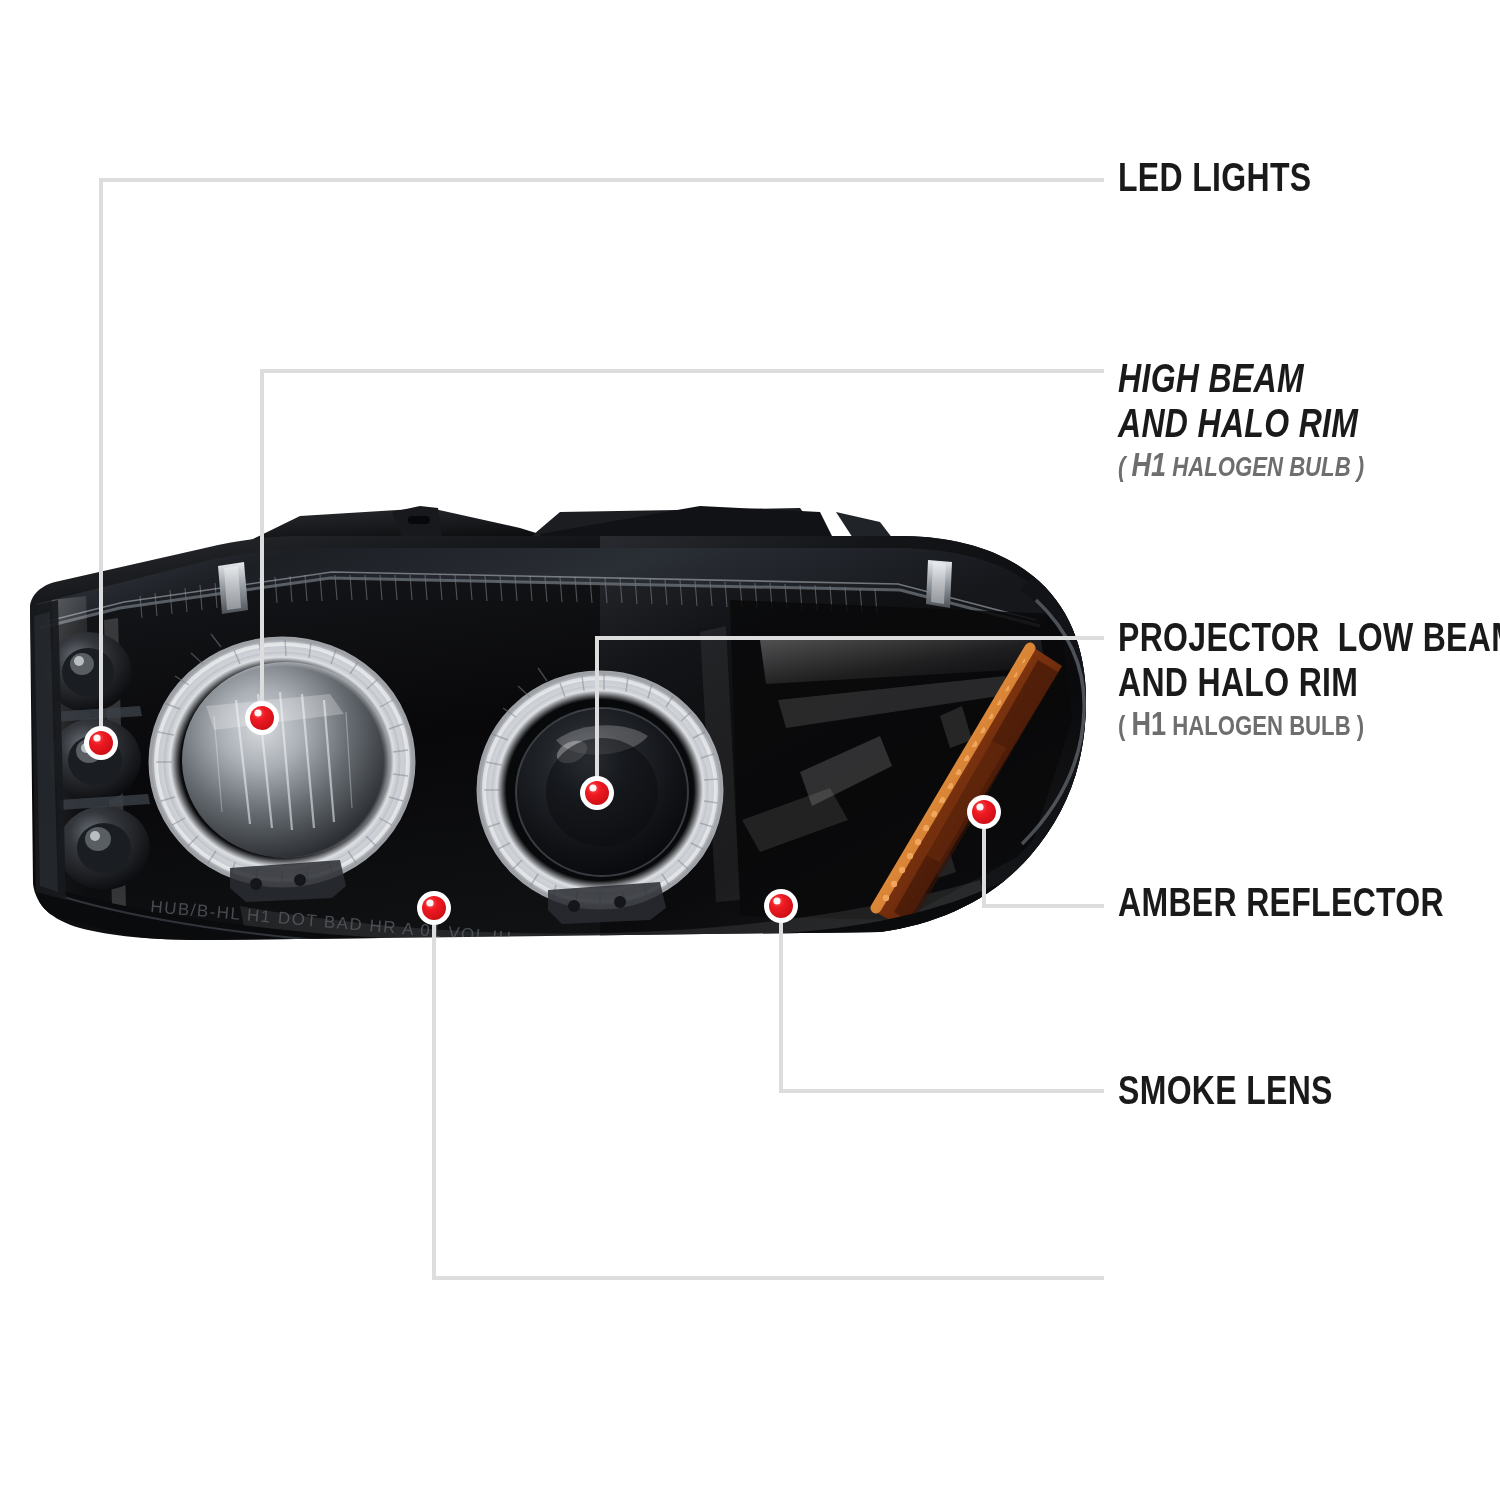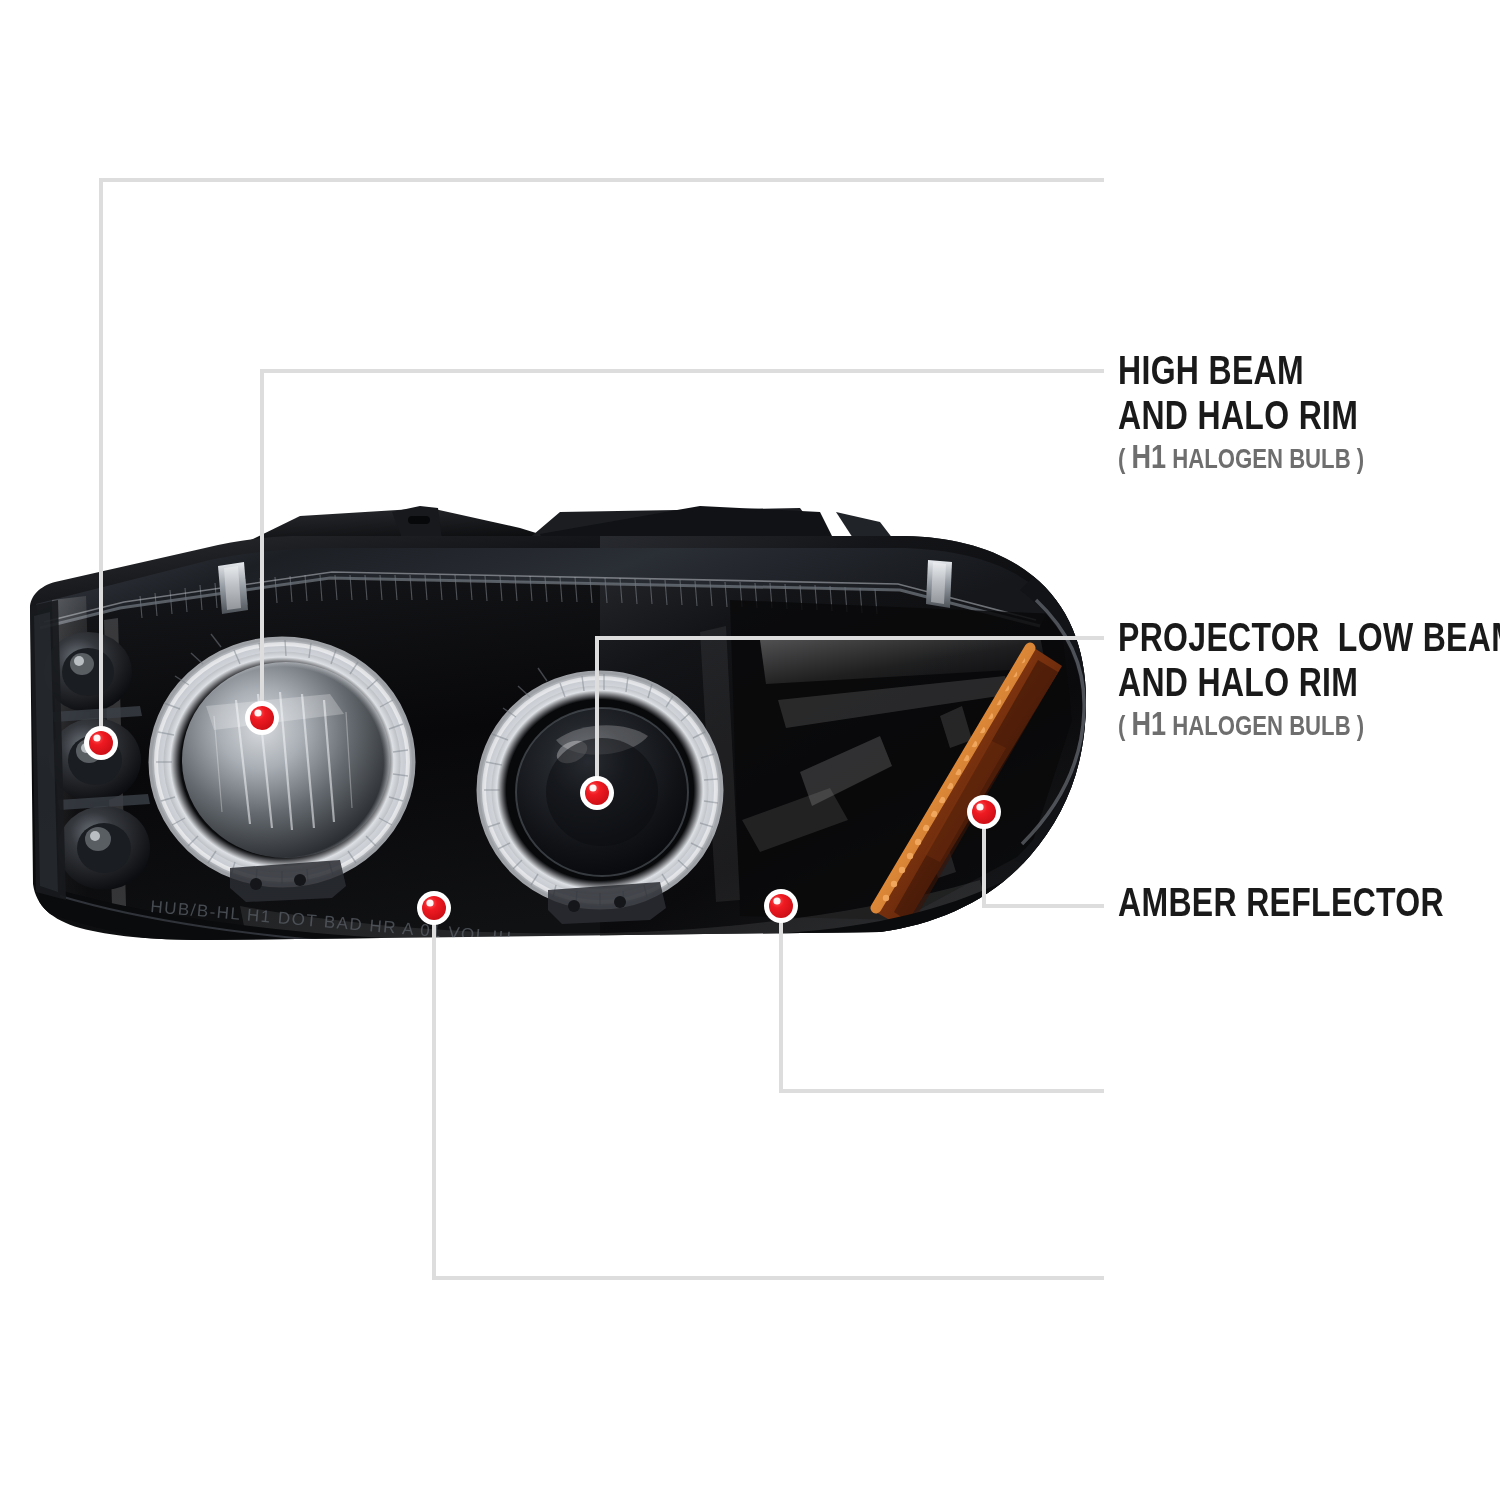--- a/index.html
+++ b/index.html
@@ -53,21 +53,21 @@
     white-space: pre;
     transform: scaleX(0.82);
     transform-origin: left center;
     margin-top: 2px;
   }
   .callout-sub .bulbcode {
     font-size: 33px;
   }
 
   .c-led       { left: 1118px; top: 155px;  }
-  .c-highbeam  { left: 1118px; top: 348px;  }
+  .c-highbeam  { left: 1118px; top: 356px; font-style: italic;  }
   .c-projector { left: 1118px; top: 615px;  }
   .c-amber     { left: 1118px; top: 880px;  }
   .c-smoke     { left: 1118px; top: 1068px; }
   .c-glossy    { left: 1118px; top: 1255px; }
 </style>
 </head>
 <body>
 
 <div id="page">
 
@@ -485,32 +485,38 @@
         <circle cx="777" cy="901" r="3.6" fill="#ffffff" opacity="0.95"></circle>
       </g>
       <g>
         <circle cx="434" cy="908" r="17" fill="#ffffff"></circle>
         <circle cx="434" cy="908" r="12" fill="url(#gMarker)"></circle>
         <circle cx="430" cy="903" r="3.6" fill="#ffffff" opacity="0.95"></circle>
       </g>
     </g>
   </svg>
 
+  <div class="callout c-led">
+    <span class="callout-title">LED LIGHTS</span>
+  </div>
 
   <div class="callout c-highbeam">
     <span class="callout-title">HIGH BEAM
 AND HALO RIM</span>
     <span class="callout-sub"><span>( </span><span class="bulbcode">H1</span><span> HALOGEN BULB )</span></span>
   </div>
 
   <div class="callout c-projector">
     <span class="callout-title">PROJECTOR  LOW BEAM
 AND HALO RIM</span>
     <span class="callout-sub"><span>( </span><span class="bulbcode">H1</span><span> HALOGEN BULB )</span></span>
   </div>
 
   <div class="callout c-amber">
     <span class="callout-title">AMBER REFLECTOR</span>
   </div>
 
+  <div class="callout c-smoke">
+    <span class="callout-title">SMOKE LENS</span>
+  </div>
 
 
 </div>
 
 </body></html>

